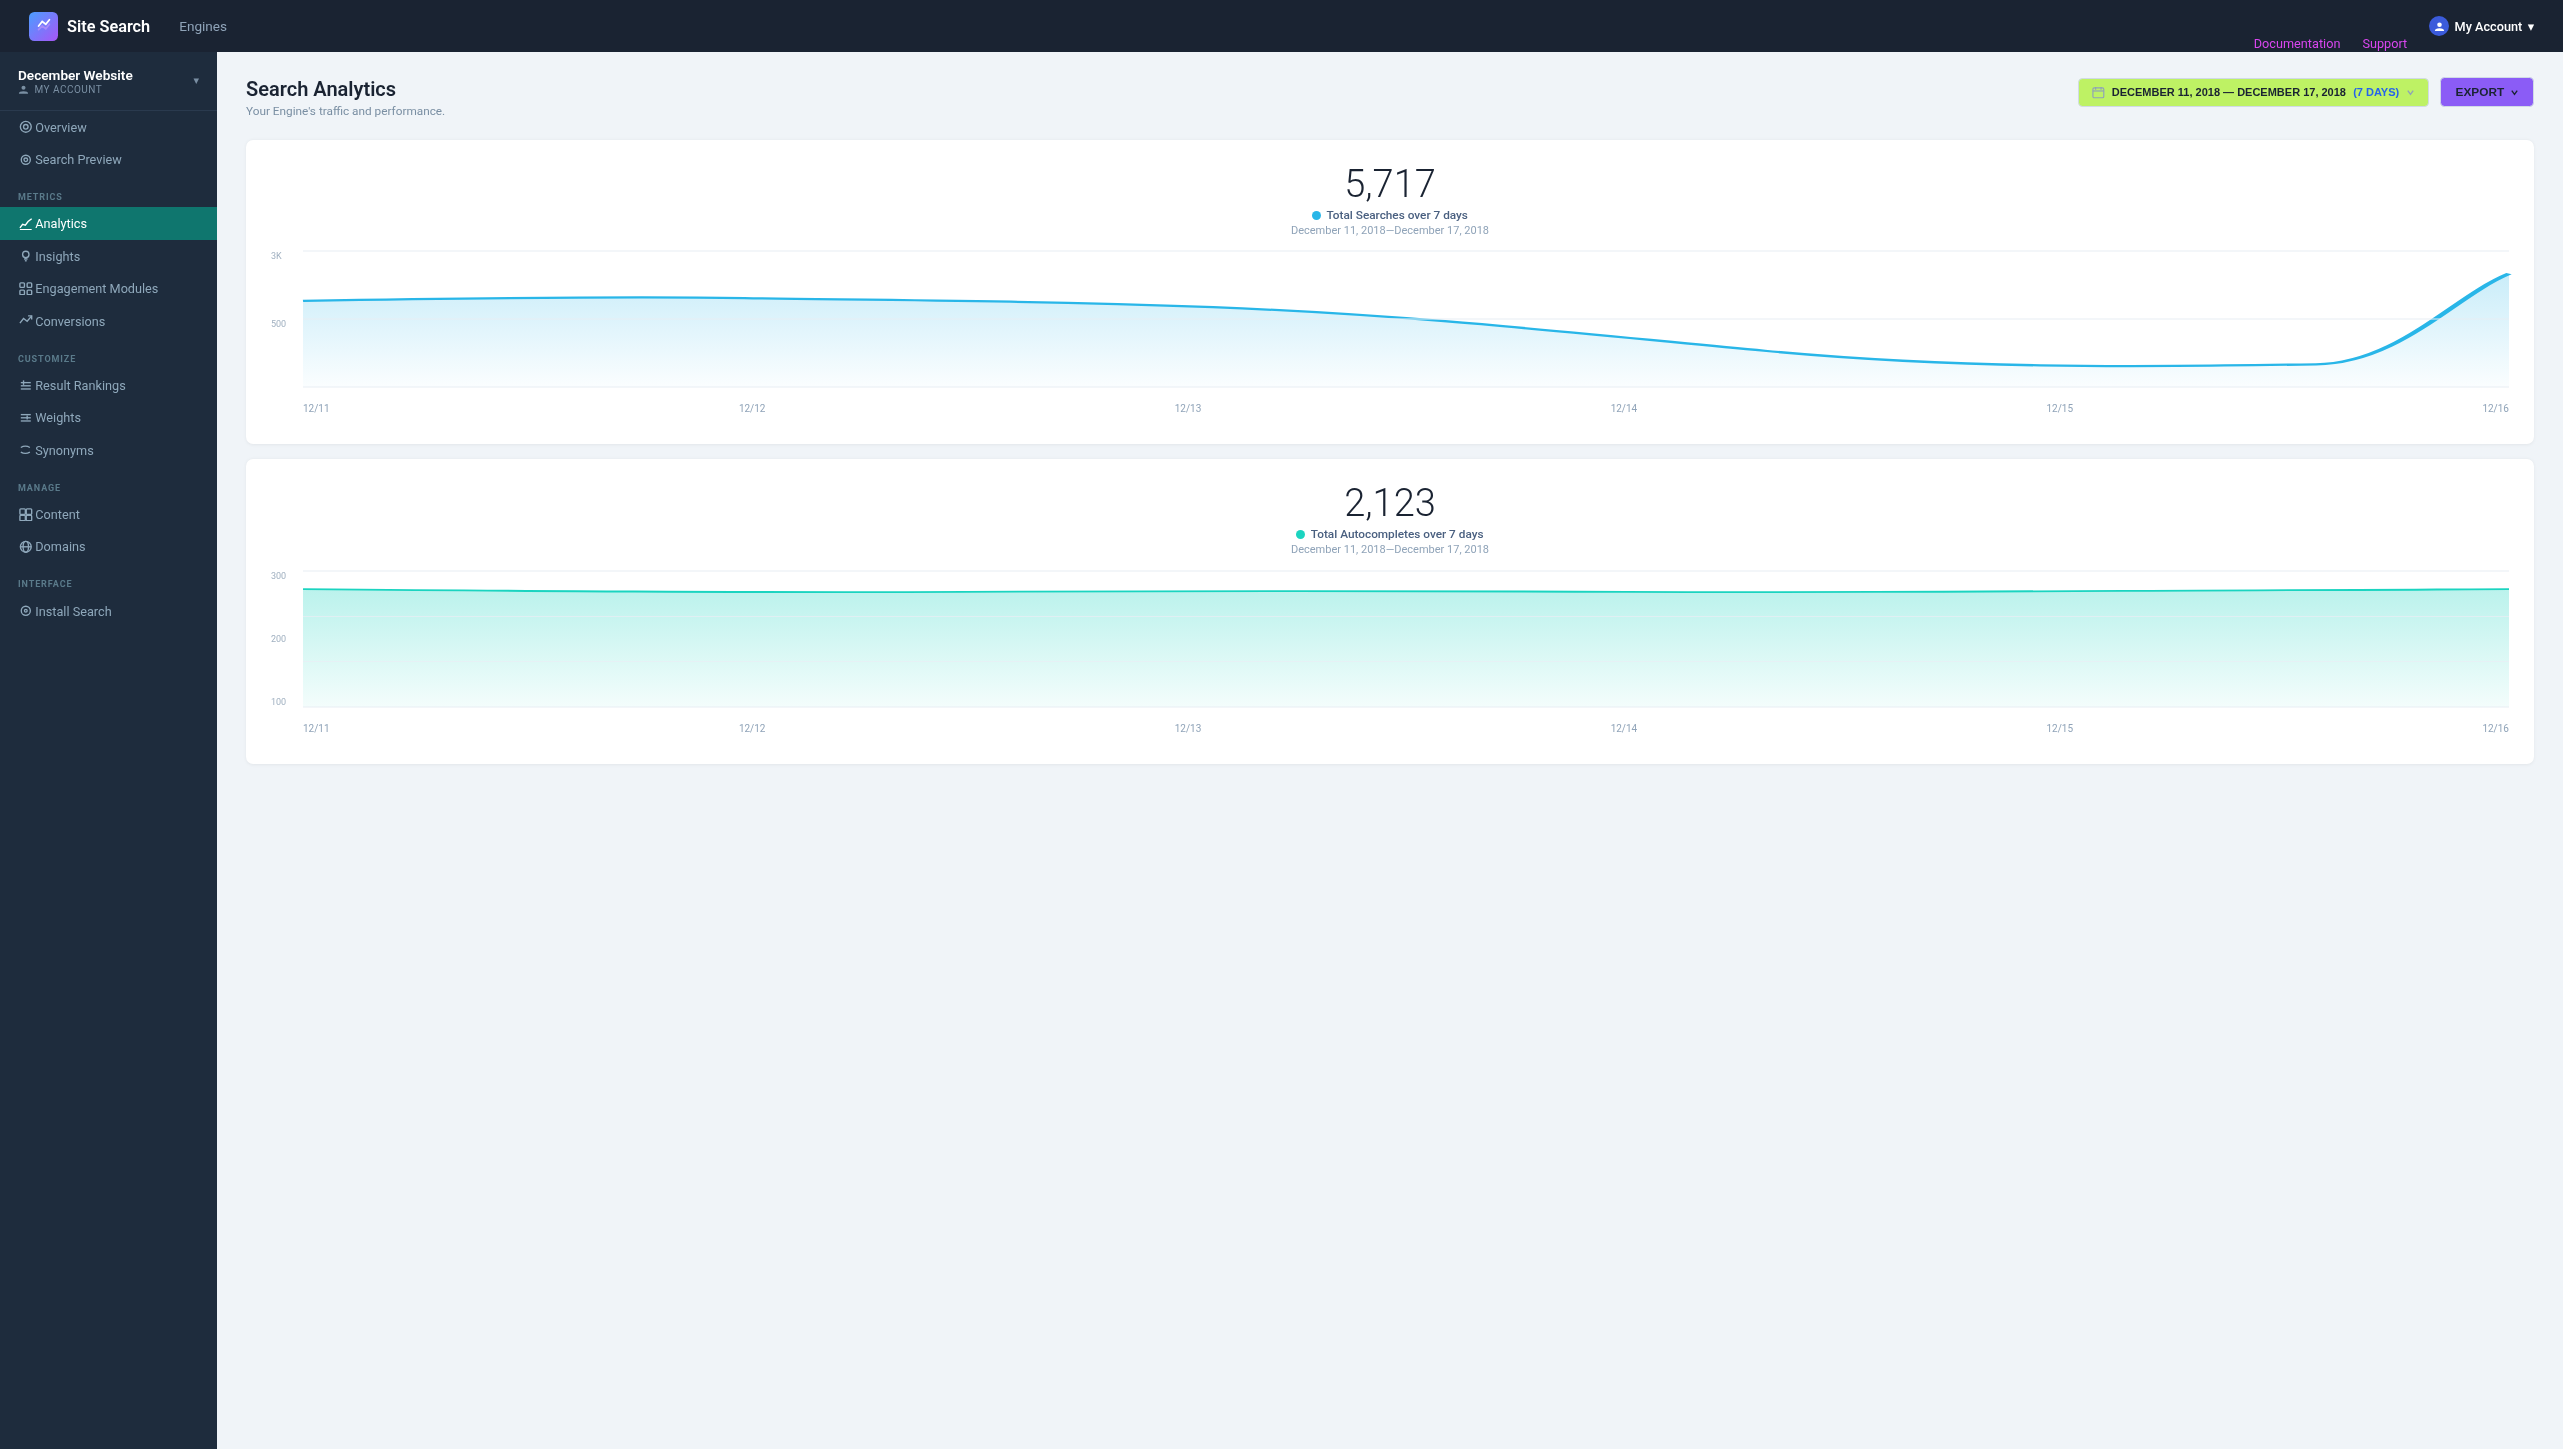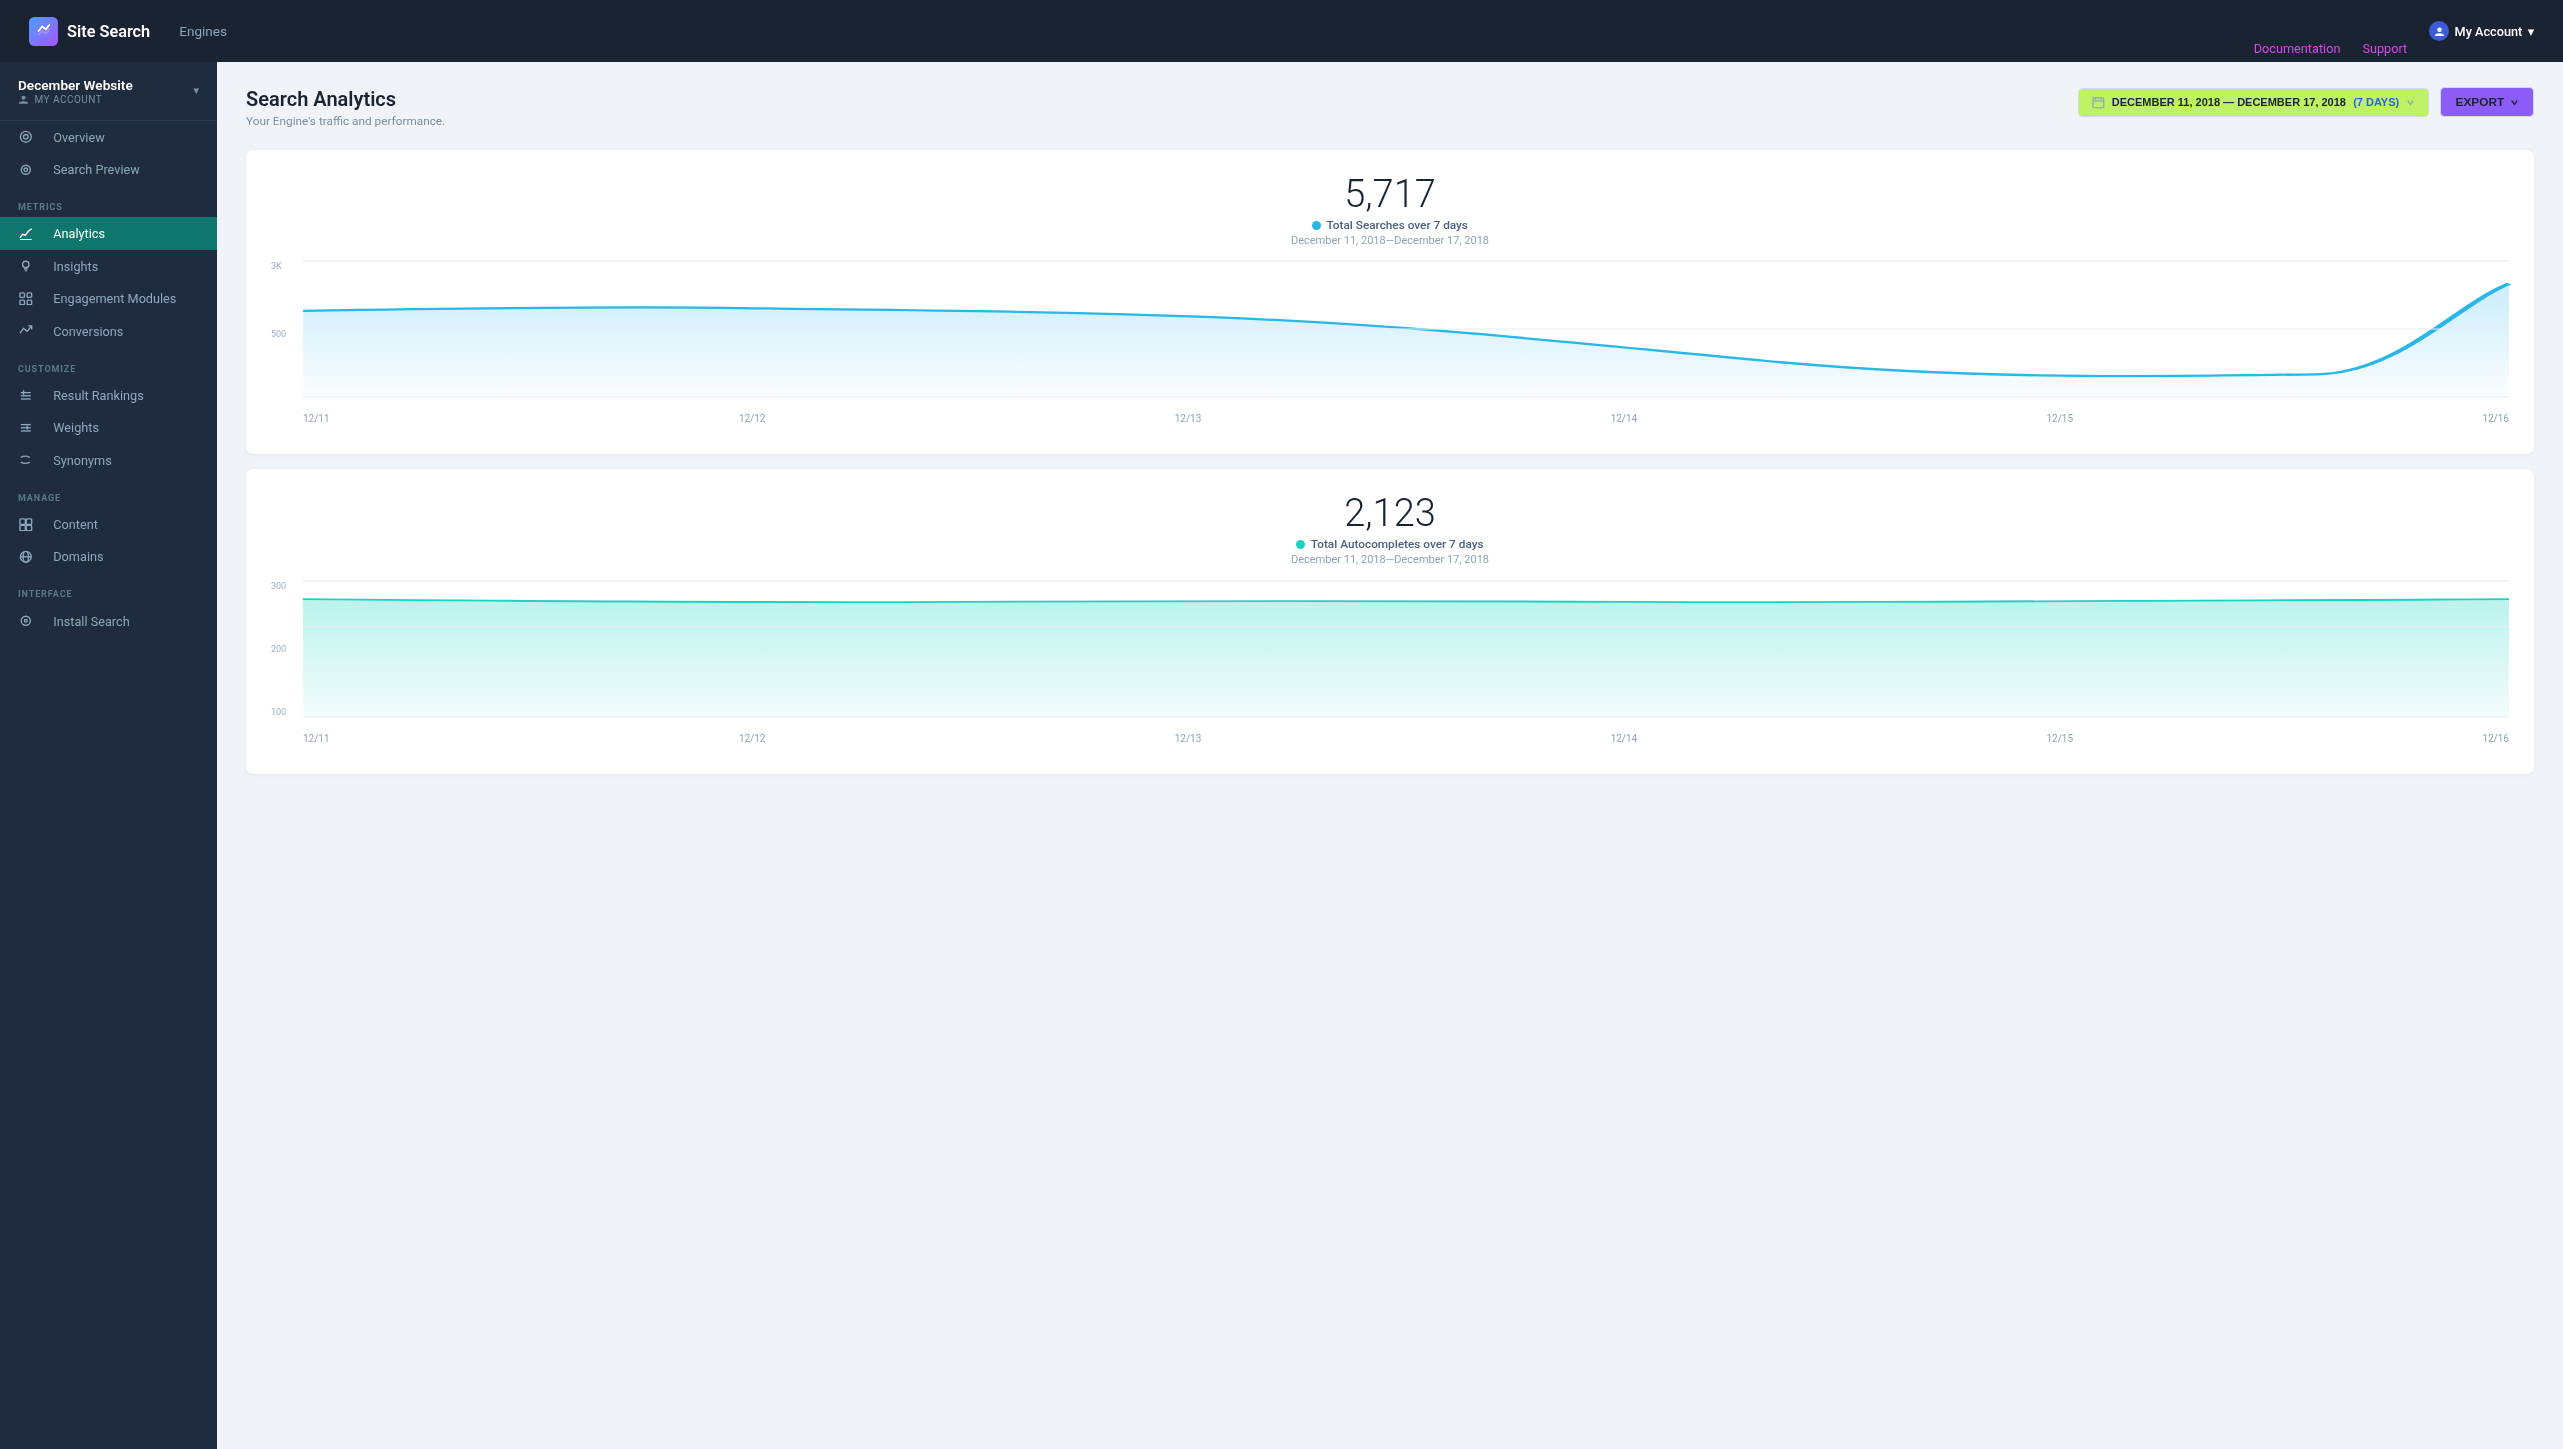--- a/index.html
+++ b/index.html
@@ -4,21 +4,21 @@
   <style>
     * { box-sizing: border-box; margin: 0; padding: 0; }
     body { font-family: -apple-system, BlinkMacSystemFont, 'Segoe UI', Roboto, sans-serif; background: #f5f7fa; display: flex; flex-direction: column; height: 100vh; overflow: hidden; }
 
     
     .top-nav {
       background: #1a2332;
       display: flex;
       align-items: center;
       padding: 15px 29px;
-      height: 62px;
+      height: 52px;
       flex-shrink: 0;
       z-index: 10;
     }
     .top-nav-logo {
       display: flex;
       align-items: center;
       gap: 9px;
       color: white;
       font-size: 16.3px;
       font-weight: 600;
@@ -116,21 +116,21 @@
       padding: 16.3px 18px 5.4px;
       color: #5a7a8a;
       font-size: 9px;
       font-weight: 700;
       text-transform: uppercase;
       letter-spacing: 0.9px;
     }
     .sidebar-item {
       display: flex;
       align-items: center;
-      gap: 19px;
+      gap: 1px;
       padding: 8.1px 18px;
       color: #8fa8bb;
       font-size: 12.7px;
       cursor: pointer;
       border-radius: 0;
       transition: background 0.15s;
       text-align: right;
     }
     .sidebar-item.active {
       background: #0f766e;

